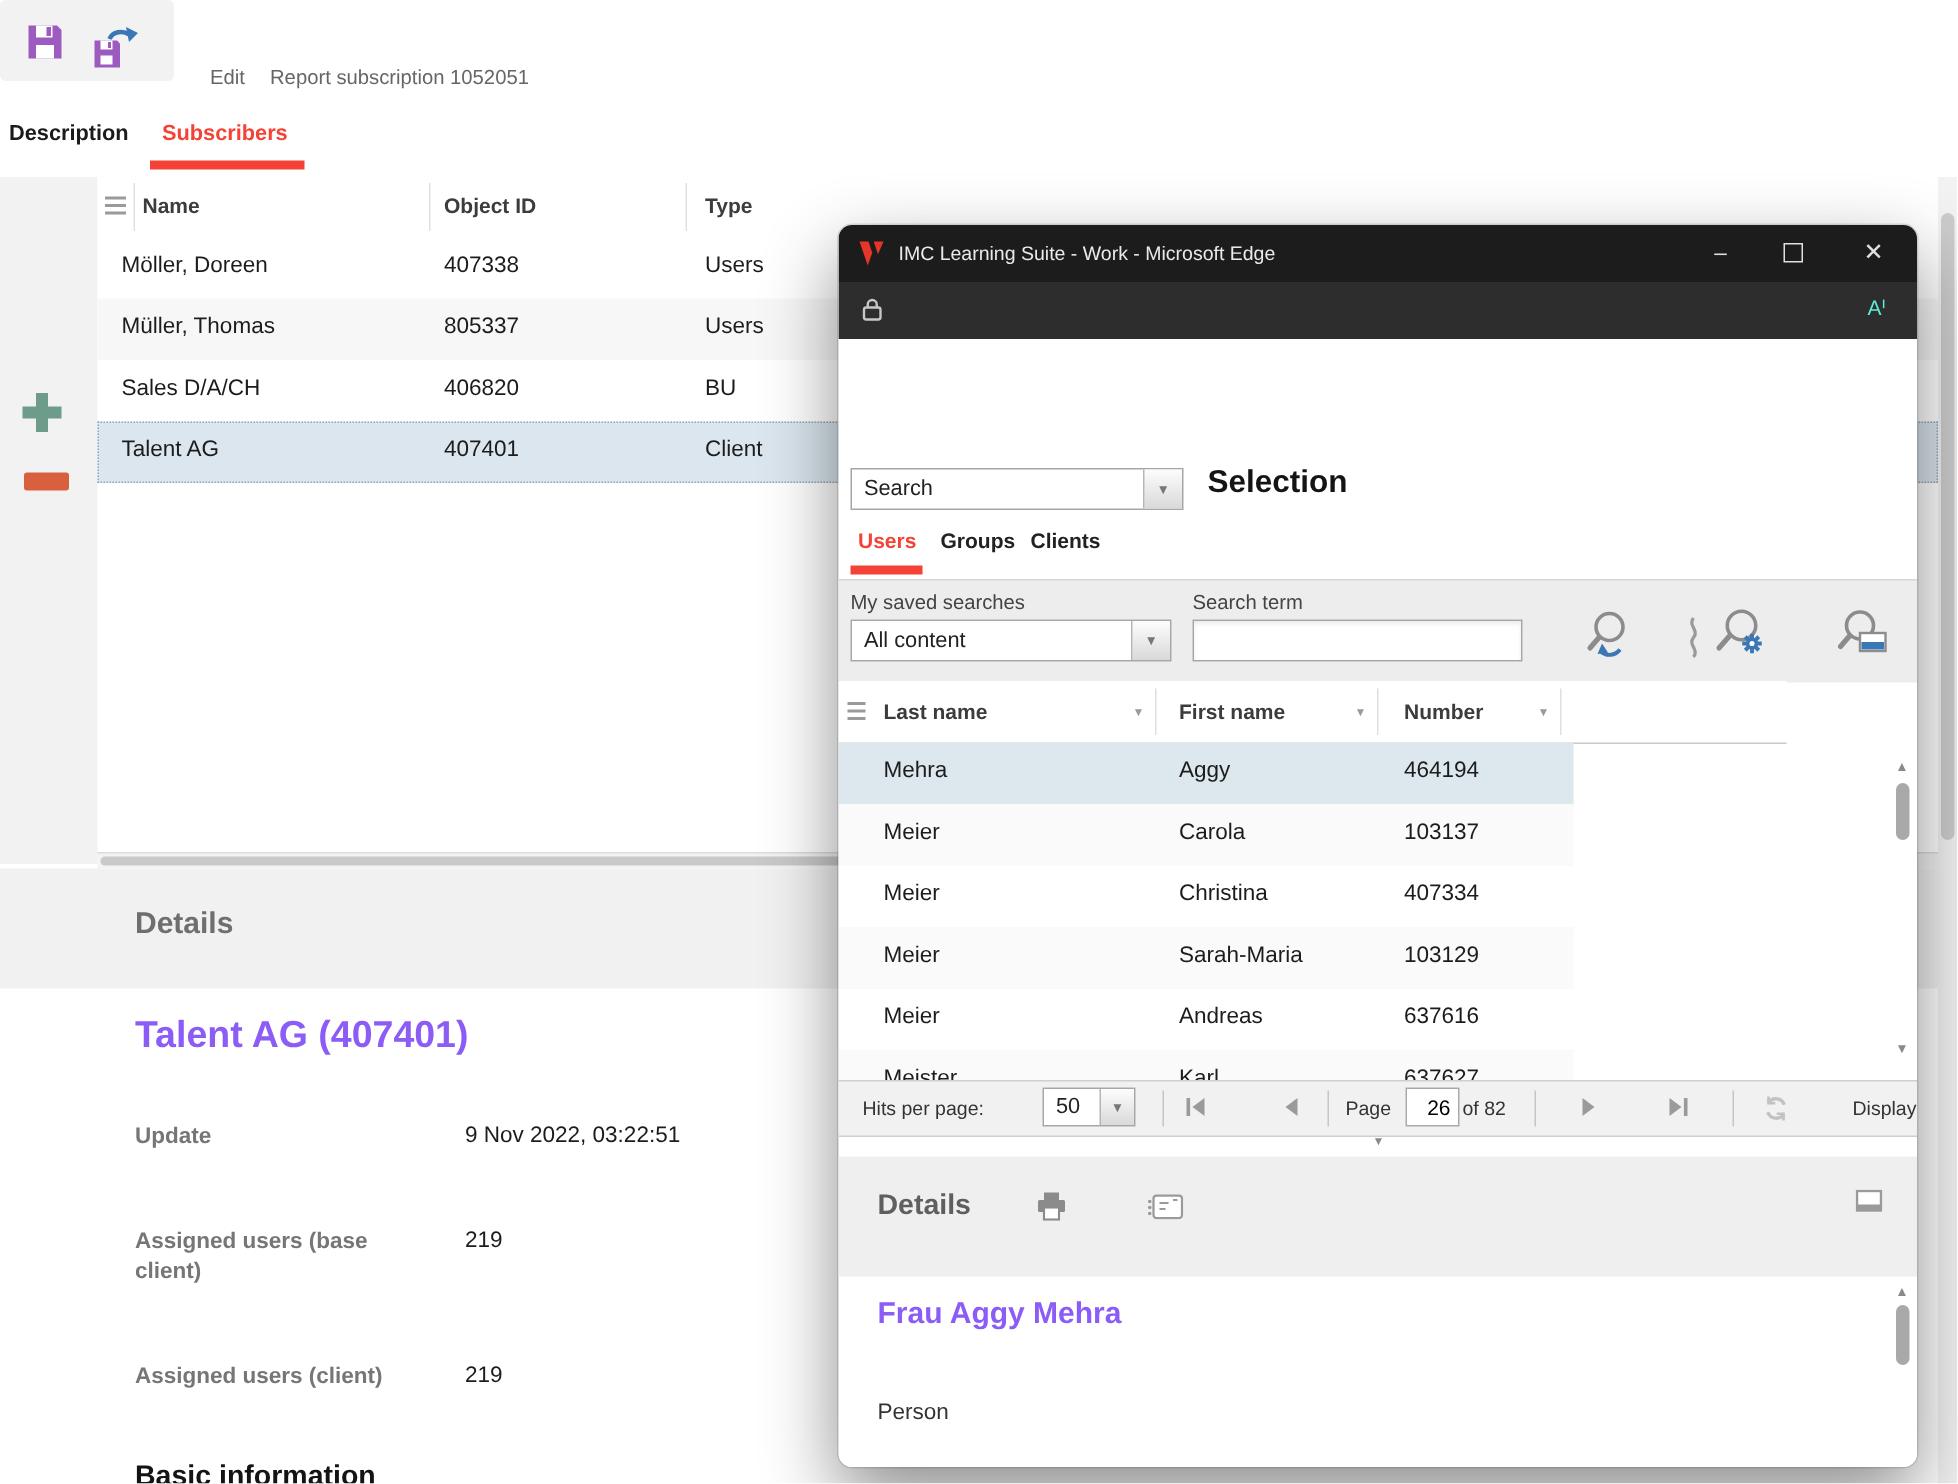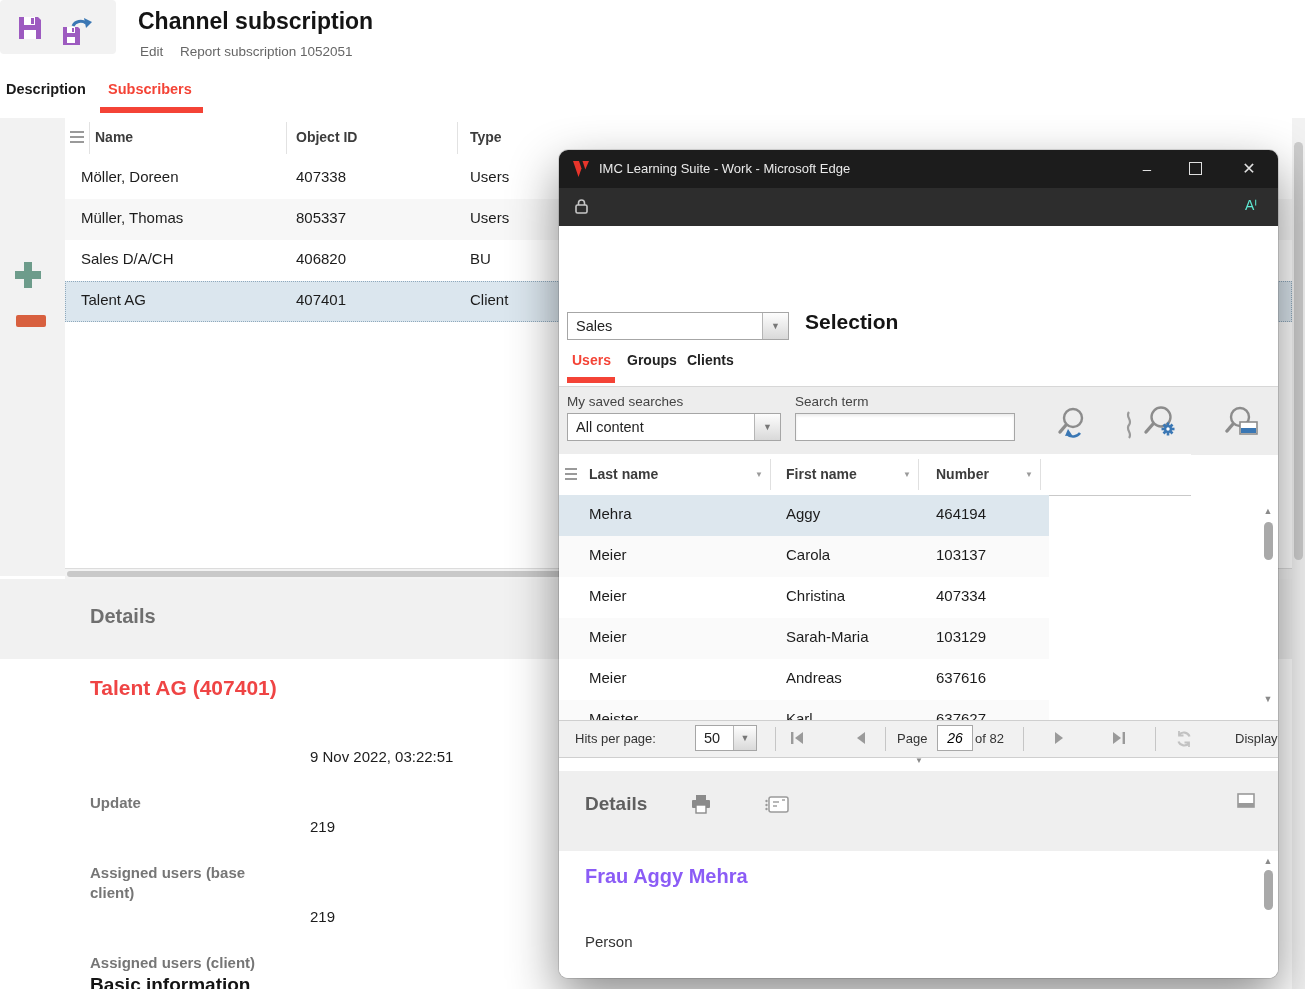--- a/index.html
+++ b/index.html
@@ -25,22 +25,22 @@
   .bg-row.alt{background:#f7f7f7;}
   .bg-row.selected{background:#dbe6ee;outline:1px dotted #8fa9bc;outline-offset:-1px;}
   .bg-row .cell{top:10px;font-size:15px;color:#1c1c1c;}
   .c1{left:16px;} .c2{left:231px;} .c3{left:405px;}
 
   .hscroll{left:65px;top:568px;width:1227px;height:10px;background:#f3f3f3;border-top:1px solid #dcdcdc;}
   .hscroll-thumb{left:2px;top:2px;width:1080px;height:6px;background:#c9c9c9;border-radius:3px;}
 
   .details-band{left:0;top:579px;width:1292px;height:80px;background:#f1f1f1;}
   .details-band-title{left:90px;top:26px;font-size:20px;font-weight:bold;color:#6f6f6f;}
-  .bg-details-heading{left:90px;top:676px;font-size:21px;font-weight:bold;color:#ef4444;}
-  .field-label{left:90px;width:195px;font-size:15px;font-weight:bold;color:#767676;line-height:20px;margin-top:45px;}
+  .bg-details-heading{left:90px;top:676px;font-size:25px;font-weight:bold;color:#8b5cf6;}
+  .field-label{left:90px;width:195px;font-size:15px;font-weight:bold;color:#767676;line-height:20px;}
   .field-value{left:310px;font-size:15px;color:#1c1c1c;}
   .basic-info{left:90px;top:974px;font-size:19px;font-weight:bold;color:#141414;}
 
   .v-scroll{left:1292px;top:118px;width:13px;height:871px;background:#f2f2f2;}
   .v-scroll-thumb{left:2px;top:24px;width:9px;height:418px;background:#cccccc;border-radius:5px;}
 
   
   .edge-window{left:559px;top:150px;width:719px;height:828px;border-radius:9px;
     box-shadow:0 20px 50px rgba(0,0,0,.45),0 0 0 1px rgba(0,0,0,.12);background:#fff;overflow:hidden;}
   .titlebar{left:0;top:0;width:719px;height:38px;background:#1c1c1c;}
@@ -76,21 +76,21 @@
   .res-row .cell{top:10px;font-size:15px;color:#1c1c1c;}
   .r1{left:30px;} .r2{left:227px;} .r3{left:377px;}
 
   .pop-vscroll-arrow{left:702px;width:14px;font-size:9px;color:#8a8a8a;text-align:center;cursor:pointer;}
   .pop-vscroll-thumb{left:705px;width:9px;background:#a9a9a9;border-radius:5px;cursor:pointer;}
 
   .pagebar{left:0;top:494px;width:719px;height:36px;background:#f1f1f1;border-top:1px solid #cfcfcf;border-bottom:1px solid #cfcfcf;overflow:hidden;}
   .pb-text{top:10px;font-size:13px;color:#333;}
   .pb-div{top:6px;width:1px;height:24px;background:#c6c6c6;}
   .pb-btn{top:9px;cursor:pointer;}
-  .page-input{left:378px;top:4px;width:36px;height:26px;box-sizing:border-box;border:1px solid #a8a8a8;font-size:14px;text-align:center;padding:0 5px;font-family:"Liberation Sans",sans-serif;font-style:italic;}
+  .page-input{left:378px;top:4px;width:36px;height:26px;box-sizing:border-box;border:1px solid #a8a8a8;font-size:14px;text-align:right;padding:0 5px;font-family:"Liberation Sans",sans-serif;}
   .collapse-handle{left:346px;top:530px;width:28px;height:13px;text-align:center;font-size:8px;color:#8a8a8a;cursor:pointer;}
 
   .pop-details{left:0;top:545px;width:719px;height:80px;background:#efefef;}
   .pop-details-title{left:26px;top:22px;font-size:19px;font-weight:bold;color:#5f5f5f;}
   .pop-person-name{left:26px;top:639px;font-size:20px;font-weight:bold;color:#8b5cf6;}
   .pop-person-type{left:26px;top:707px;font-size:15px;color:#333;}
   svg{display:block;}
 </style>
 </head>
 <body>
@@ -111,21 +111,20 @@
         <path fill="#9d5bc0" d="M3 9h15l2 2v16H3z"></path>
         <rect x="7" y="9" width="8" height="6" fill="#fff"></rect>
         <rect x="12" y="10" width="2" height="4" fill="#9d5bc0"></rect>
         <rect x="7" y="19" width="8" height="6" fill="#fff"></rect>
         <path d="M13 8c2-5 9-6 13-3" stroke="#3a77b4" stroke-width="3" fill="none"></path>
         <path d="M24 0l8 4-6 6z" fill="#3a77b4"></path>
       </svg>
     </div>
   </div>
 
-  <div class="abs page-title">Channel subscription</div>
   <div class="abs page-sub" style="left:140px;">Edit</div>
   <div class="abs page-sub" style="left:180px;">Report subscription 1052051</div>
 
   <div class="abs tab" style="left:6px;">Description</div>
   <div class="abs tab active" style="left:108px;">Subscribers</div>
   <div class="abs tab-underline"></div>
 
   <div class="abs left-rail">
     <div class="abs plus-wrap">
       <svg width="30" height="30" viewBox="0 0 30 30">
@@ -218,21 +217,21 @@
           <rect x="2" y="7" width="11" height="8" rx="1.5" fill="none" stroke="#c7c7c7" stroke-width="1.6"></rect>
           <path d="M4.5 7V5a3 3 0 0 1 6 0v2" fill="none" stroke="#c7c7c7" stroke-width="1.6"></path>
         </svg>
       </div>
       <div class="abs read-aloud">Aᑊ</div>
     </div>
 
     <div class="abs pop-content">
 
       <div class="abs sel-box" style="left:8px;top:86px;width:222px;">
-        <span class="sel-text">Sales</span>
+        <span class="sel-text">Search</span>
         <span class="sel-arrow">▼</span>
       </div>
       <div class="abs pop-heading">Selection</div>
 
       <div class="abs pop-tab active" style="left:13px;">Users</div>
       <div class="abs pop-tab" style="left:68px;">Groups</div>
       <div class="abs pop-tab" style="left:128px;">Clients</div>
       <div class="abs pop-tab-underline"></div>
 
       <div class="abs search-panel">

